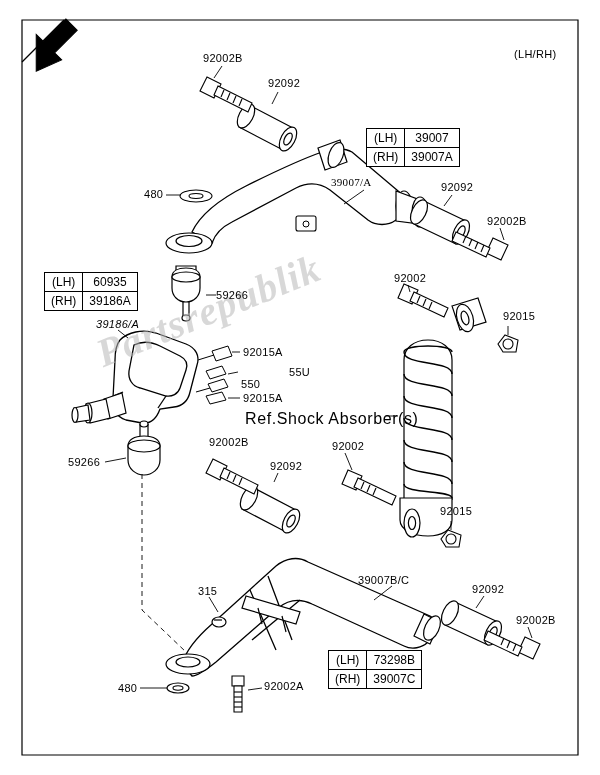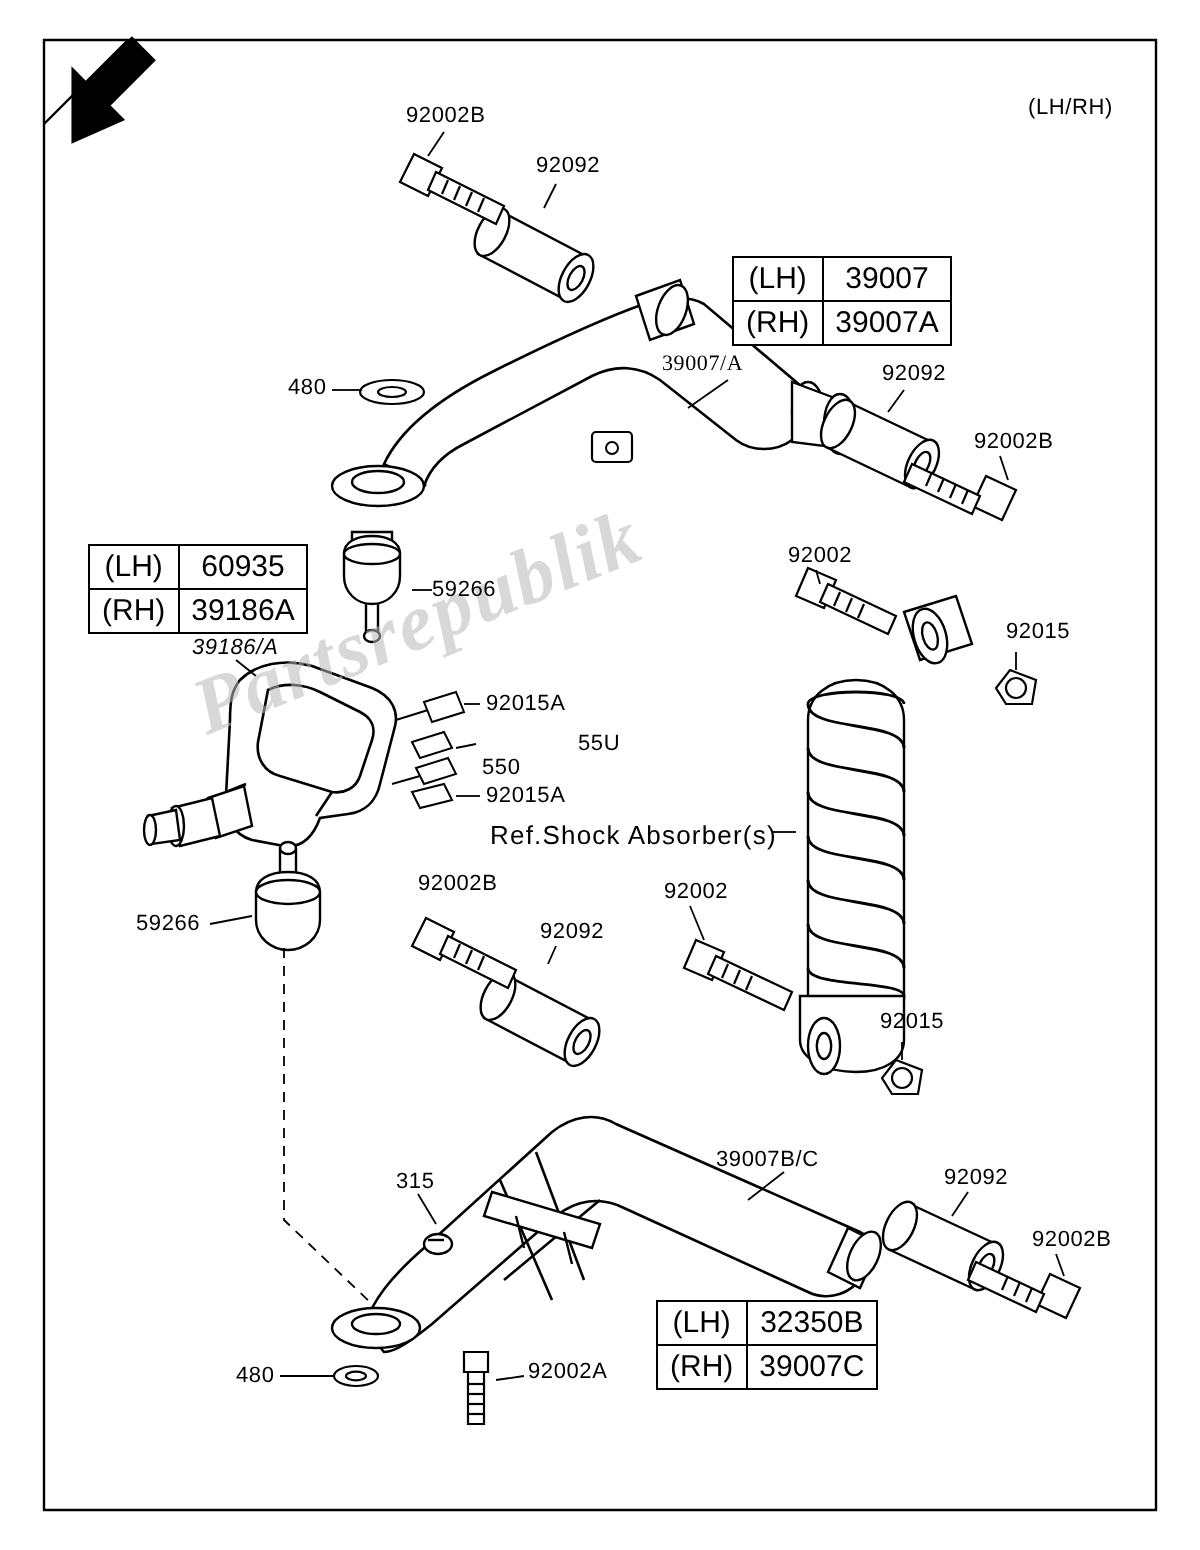--- a/index.html
+++ b/index.html
@@ -16,21 +16,21 @@
   .lbl{
     position:absolute;
     font-size:11px;
     letter-spacing:.3px;
     white-space:nowrap;
     color:#000;
   }
   .tbl{
     position:absolute;
     border-collapse:collapse;
-    font-size:15px;
+    font-size:12px;
     background:#1d4ed8;
   }
   .tbl td{
     border:1px solid #000;
     padding:2px 6px;
     text-align:center;
     white-space:nowrap;
     background:#fff;
   }
   .watermark{
@@ -42,21 +42,21 @@
     font-style:italic;
     font-weight:bold;
     font-size:40px;
     color:#b9b9b9;
     opacity:.55;
     transform:rotate(-22deg);
     letter-spacing:1px;
   }
   .ref{
     position:absolute;
-    font-size:13px;
+    font-size:16px;
     letter-spacing:.6px;
   }
 </style>
 </head>
 <body>
 
 <div id="stage">
 
   <svg id="art" viewBox="0 0 600 775">
     <defs>
@@ -390,21 +390,21 @@
       <td>(RH)</td>
       <td>39186A</td>
     </tr>
   </tbody>
     </table>
 
   <table class="tbl" style="left:328px;top:650px;">
     <tbody>
         <tr>
       <td>(LH)</td>
-      <td>32350B</td>
+      <td>73298B</td>
     </tr>
     <tr>
       <td>(RH)</td>
       <td>39007C</td>
     </tr>
   </tbody>
     </table>
 
 </div>
 

